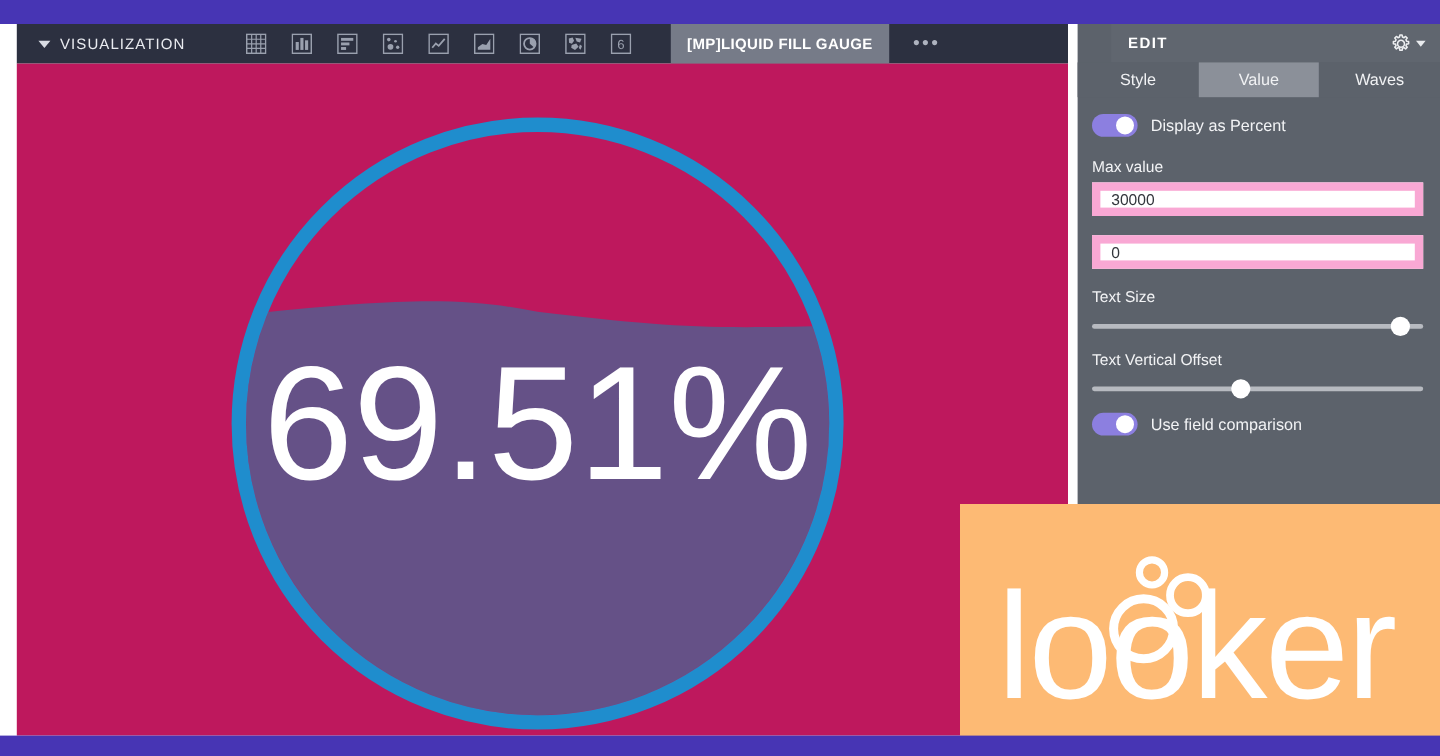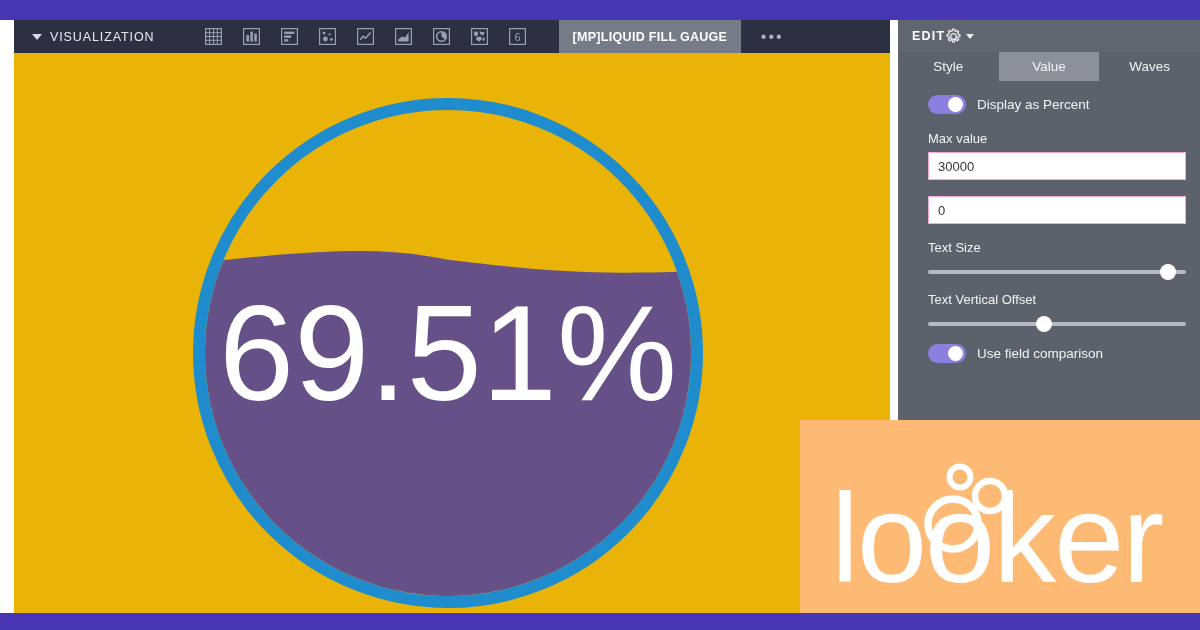--- a/index.html
+++ b/index.html
@@ -64,71 +64,72 @@
     display:flex; align-items:center; justify-content:center;
     cursor:pointer;
   }
   .tab-more .dots {
     color:#aeb3bf; font-size:16px; letter-spacing:2px; line-height:10px;
   }
 
   
   .viz-canvas {
     position:absolute; left:14px; top:53px; width:876px; height:560px;
-    background:#eab308;
+    background:#be185d;
     text-align:center;
   }
   .gauge-wrap { position:absolute; left:0; top:0; width:876px; height:560px; }
 
   
   .edit-panel {
     position:absolute; left:898px; top:20px; width:302px; height:593px;
     background:#5c626b;
   }
   .edit-header {
     height:32px; background:#60666f;
-    display:flex; align-items:center; 
+    display:flex; align-items:center; justify-content:space-between;
     padding:0 12px 0 14px;
+    margin-left:28px;
   }
   .edit-title {
     font-size:12.5px; font-weight:bold; letter-spacing:1.2px; color:#ffffff;
   }
   .gear-wrap { display:flex; align-items:center; gap:4px; cursor:pointer; }
   .caret-small {
     width:0;height:0;
     border-left:4.5px solid transparent;
     border-right:4.5px solid transparent;
     border-top:5.5px solid #e9ebee;
   }
   .edit-tabs { display:flex; height:29px; background:#5c626b; }
   .edit-tab {
     flex:1; display:flex; align-items:center; justify-content:center;
     font-size:13.5px; color:#f1f2f4; cursor:pointer;text-align:right;
   }
   .edit-tab.active { background:#8b9099; }
-  .panel-body { padding:14px 14px 0 30px; }
+  .panel-body { padding:14px 14px 0 12px; }
 
   .field-row { display:flex; align-items:center; gap:11px; margin-bottom:17px; }
   .toggle {
     width:38px; height:19px; border-radius:10px;
     background:#8c7fe0; position:relative; flex:none; cursor:pointer;
   }
   .toggle .knob {
     position:absolute; top:2px; left:20px;
     width:15px; height:15px; border-radius:50%;
     background:#ffffff;
   }
   .toggle-label { font-size:13.5px; color:#f2f3f5; }
 
   .field-label {
     font-size:13px; color:#f2f3f5; margin-bottom:6px;
   }
   .text-input {
     width:100%; height:28px;
-    background:#ffffff; border:1px solid #f9a8d4;
+    background:#ffffff; border:7px solid #f9a8d4;
     font-family:"Liberation Sans", sans-serif;
     font-size:13px; color:#33363c;
     padding:0 9px;
     outline:none;
   }
   .field-block { margin-bottom:16px; }
 
   .slider-block { margin-bottom:18px; }
   .slider-track {
     position:relative; height:4px; border-radius:2px;

